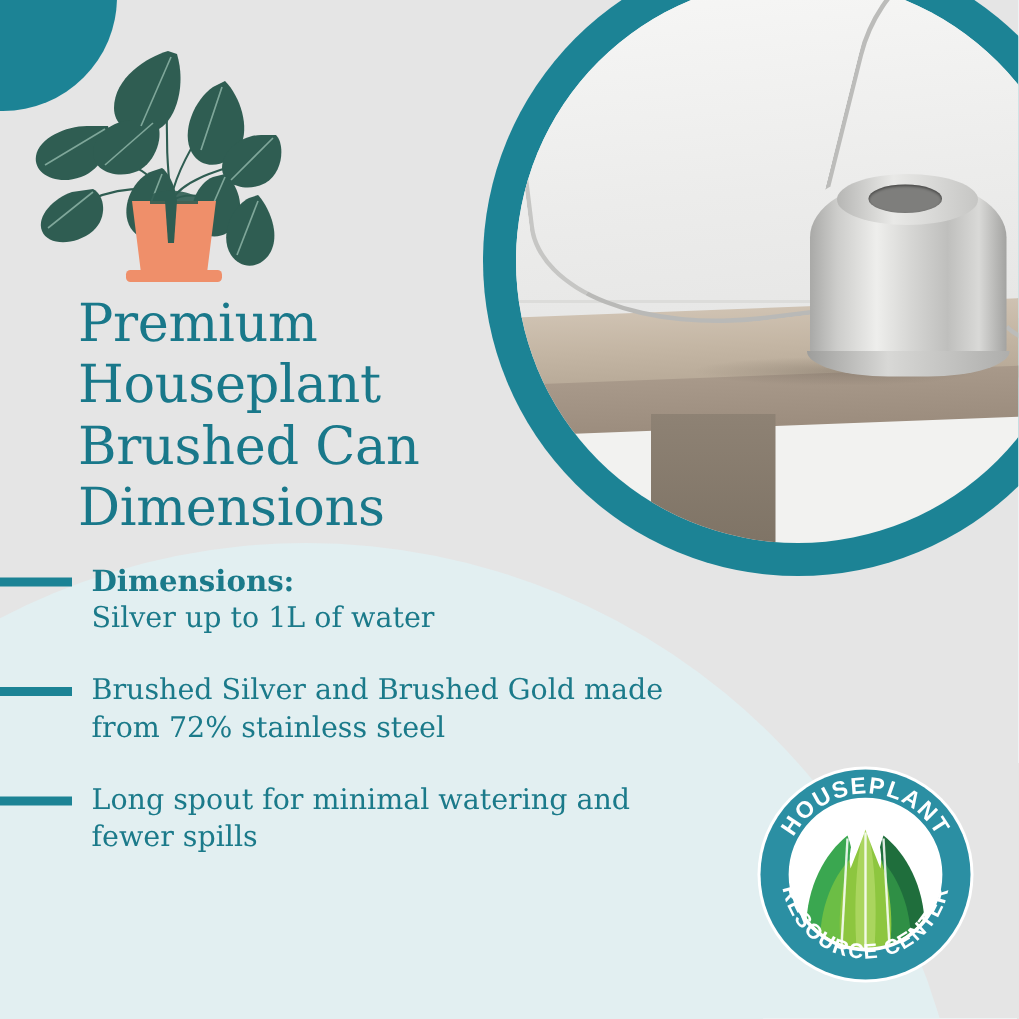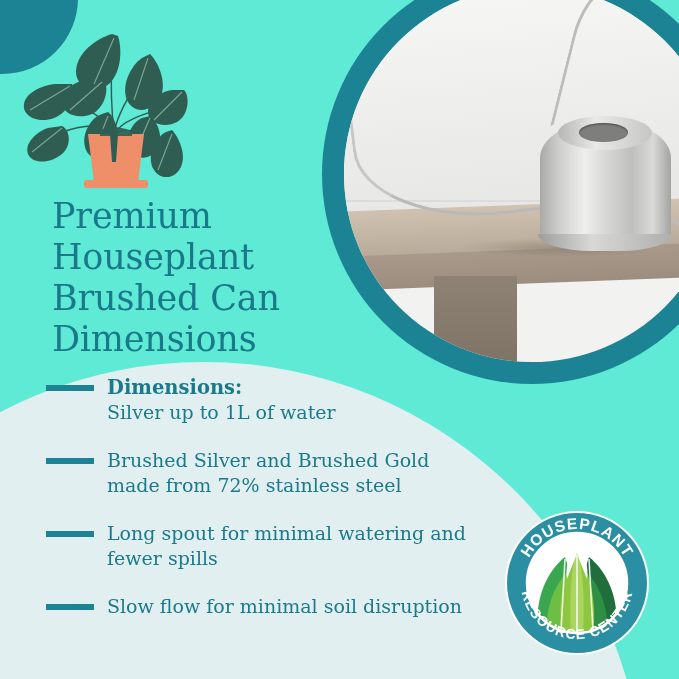--- a/index.html
+++ b/index.html
@@ -6,21 +6,21 @@
   body{
     width:679px;height:679px;
     background:#ffffff;
     font-family:"DejaVu Serif", serif;
     overflow:hidden;
   }
   #canvas{
     position:relative;
     width:679px;height:679px;
     overflow:hidden;
-    background:#5eead4;
+    background:#e5e5e5;
   }
 
   
   .teal-corner{
     position:absolute;
     left:-74px;top:-78px;
     width:152px;height:152px;
     border-radius:50%;
     background:#1c8395;
   }
@@ -143,21 +143,20 @@
 
   
   .bullets{
     position:absolute;left:0px;top:374px;width:470px;
   }
   .bullet{
     position:relative;
     display:flex;
     align-items:flex-start;
     margin-bottom:22px;
-    margin-left:46px;
   }
   .dash{
     flex:0 0 auto;
     width:48px;height:6px;
     background:#1c8395;
     margin-top:11px;
     margin-right:13px;
   }
   .btext{
     color:#1b7a8a;
@@ -268,26 +267,20 @@
       </span>
     </div>
 
     <div class="bullet">
       <span class="dash"></span>
       <span class="btext">
         <span>Long spout for minimal watering and fewer spills</span>
       </span>
     </div>
 
-    <div class="bullet">
-      <span class="dash"></span>
-      <span class="btext">
-        <span>Slow flow for minimal soil disruption</span>
-      </span>
-    </div>
 
   </div>
 
   <div class="logo">
     <svg viewBox="0 0 148 148" width="148" height="148">
       <defs>
         <path id="arcTop" d="M 20 74 A 54 54 0 0 1 128 74"></path>
         <path id="arcBot" d="M 18 74 A 56 56 0 0 0 130 74"></path>
         <clipPath id="innerClip">
             <circle cx="74" cy="74" r="49"></circle>

